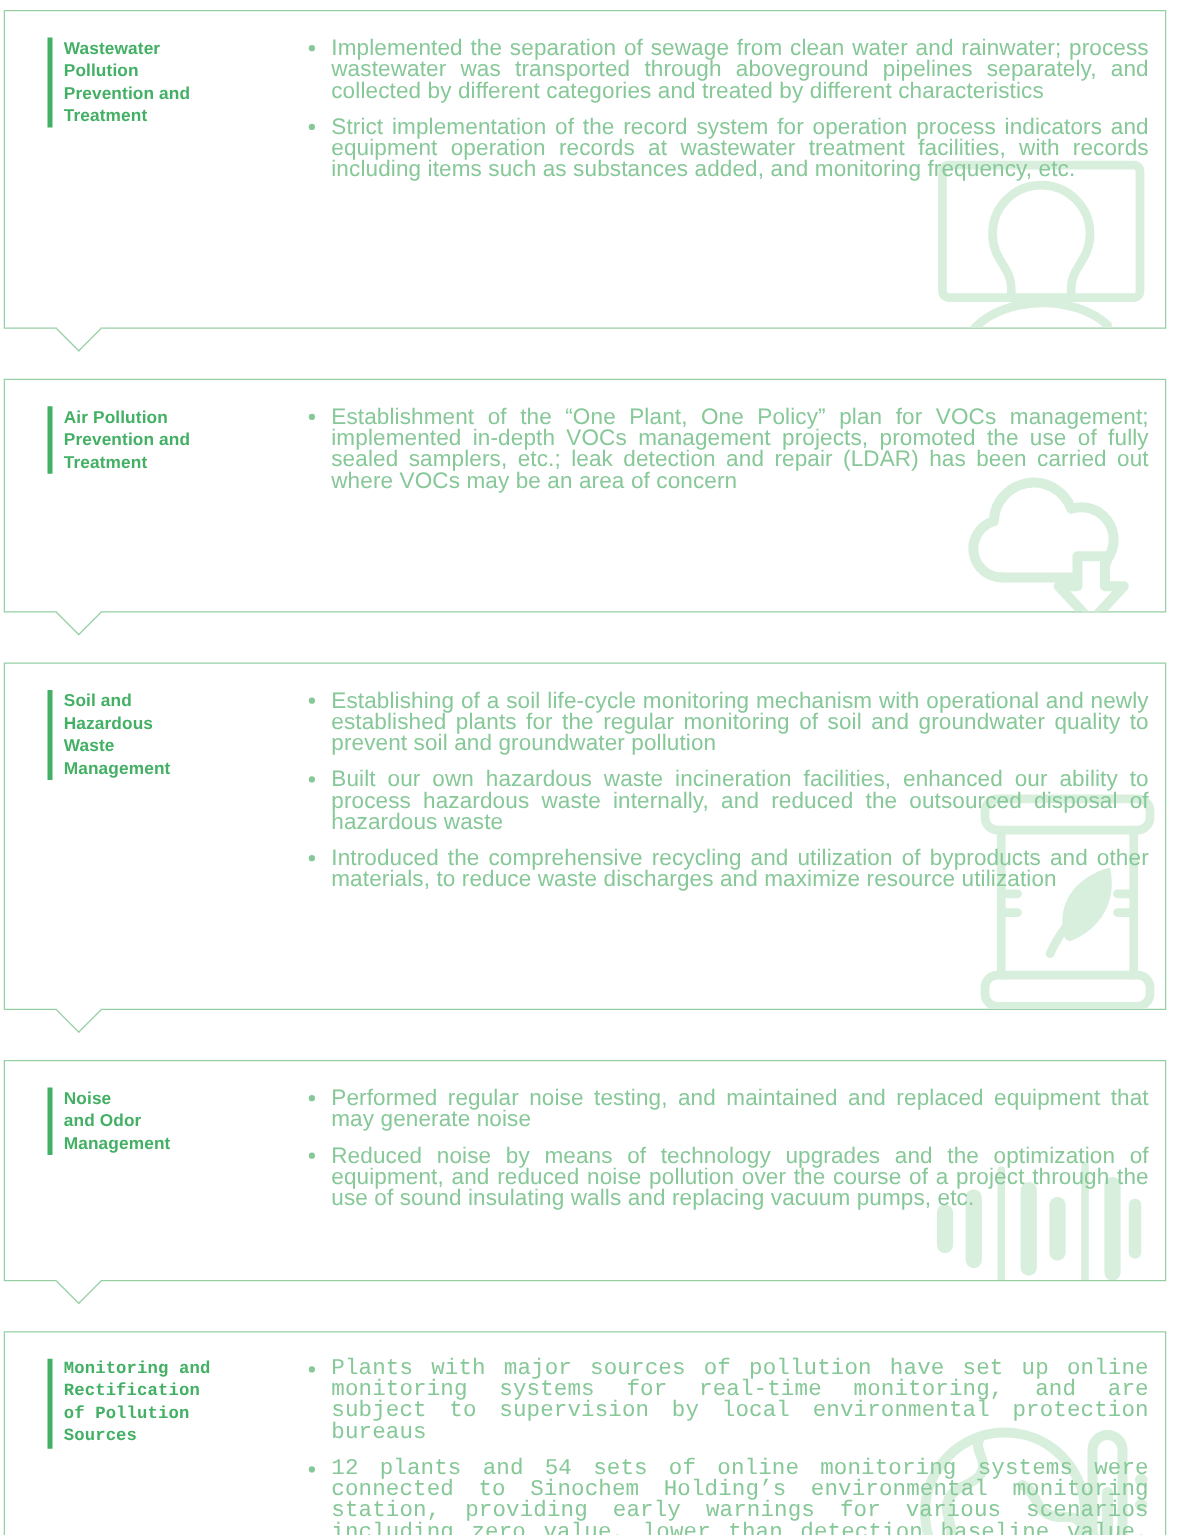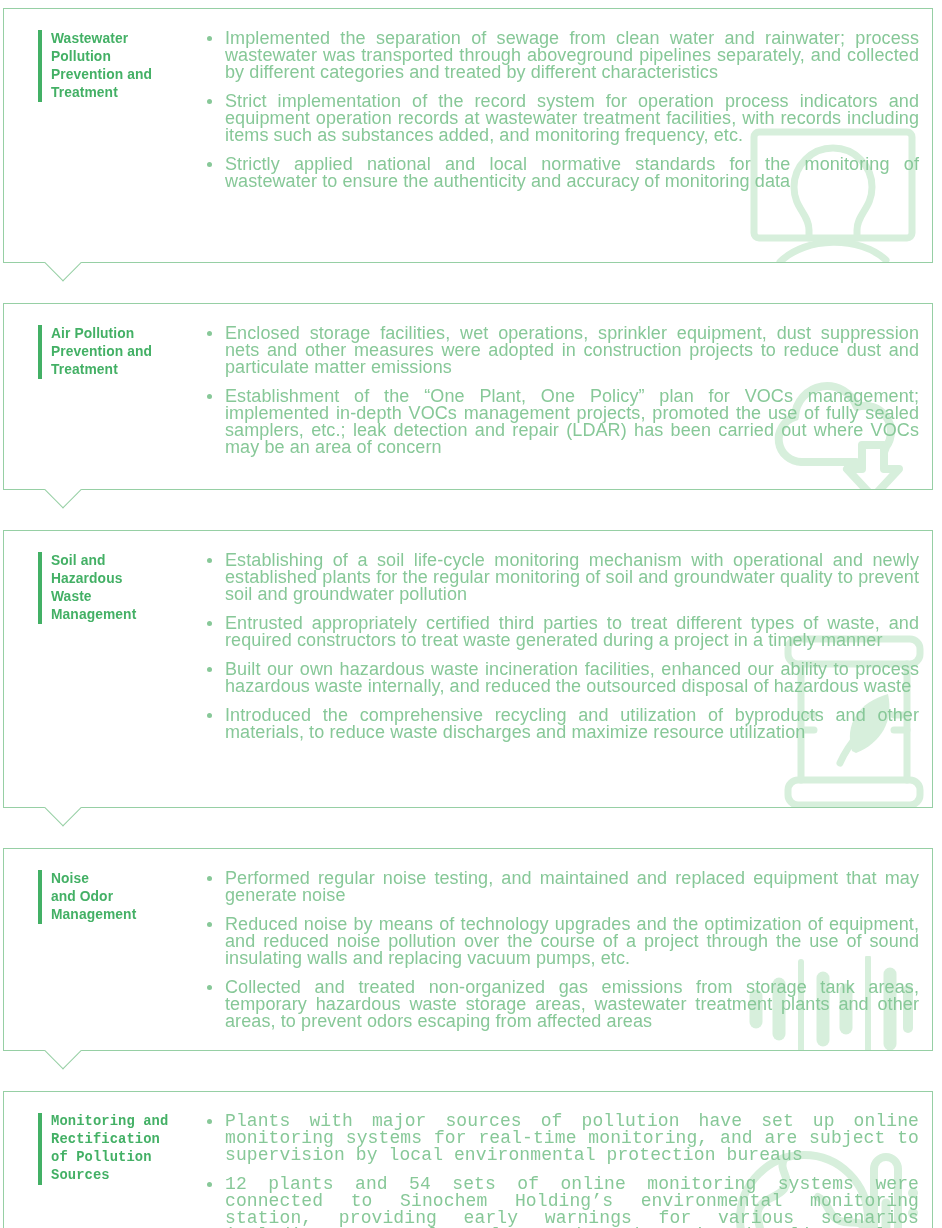--- a/index.html
+++ b/index.html
@@ -21,20 +21,21 @@
   .sec{position:relative;margin-bottom:40px;}
   .sec:last-child{margin-bottom:0;font-family:Liberation Mono, monospace;}
   .box{
     position:relative;
     border:1px solid var(--border);
     background:var(--bg);
     display:flex;
     align-items:flex-start;
     padding:21px 13px 20px 34px;
     overflow:hidden;
+    gap:40px;
   }
   .sec:nth-child(1) .box{min-height:255px;}
   .sec:nth-child(2) .box{min-height:187px;}
   .sec:nth-child(3) .box{min-height:278px;}
   .sec:nth-child(4) .box{min-height:177px;}
   .sec:nth-child(5) .box{min-height:150px;}
   .tail{
     position:absolute;
     left:47px;
     bottom:-13px;
@@ -126,46 +127,38 @@
       </div>
       <ul class="bullets">
             <li class="bullet">
               <span class="dot"></span>
               <span class="bullet-text">Implemented the separation of sewage from clean water and rainwater; process wastewater was transported through aboveground pipelines separately, and collected by different categories and treated by different characteristics</span>
             </li>
             <li class="bullet">
               <span class="dot"></span>
               <span class="bullet-text">Strict implementation of the record system for operation process indicators and equipment operation records at wastewater treatment facilities, with records including items such as substances added, and monitoring frequency, etc.</span>
             </li>
-            <li class="bullet">
-              <span class="dot"></span>
-              <span class="bullet-text">Strictly applied national and local normative standards for the monitoring of wastewater to ensure the authenticity and accuracy of monitoring data</span>
-            </li>
           </ul>
     </section>
     <div class="tail"></div>
   </div>
 
   <div class="sec">
     <section class="box">
       <div class="icon-host icon-air"><svg width="162" height="138" viewBox="0 0 162 138" fill="none" stroke="currentColor" stroke-width="8" stroke-linecap="round" stroke-linejoin="round">
     <path d="M40 97 a23 23 0 0 1 -7 -45 a32 32 0 0 1 62 -10 a26 26 0 0 1 29 40 a20 20 0 0 1 -13 14"></path>
     <path d="M40 97 h54"></path>
     <path fill="#ffffff" d="M100 80 h22 v24 h15 l-26 28 -26 -28 h15 z"></path>
   </svg></div>
       <div class="title-block">
         <h3 class="title">Air Pollution
 Prevention and
 Treatment</h3>
       </div>
       <ul class="bullets">
-            <li class="bullet">
-              <span class="dot"></span>
-              <span class="bullet-text">Enclosed storage facilities, wet operations, sprinkler equipment, dust suppression nets and other measures were adopted in construction projects to reduce dust and particulate matter emissions</span>
-            </li>
             <li class="bullet">
               <span class="dot"></span>
               <span class="bullet-text">Establishment of the “One Plant, One Policy” plan for VOCs management; implemented in-depth VOCs management projects, promoted the use of fully sealed samplers, etc.; leak detection and repair (LDAR) has been carried out where VOCs may be an area of concern</span>
             </li>
           </ul>
     </section>
     <div class="tail"></div>
   </div>
 
   <div class="sec">
@@ -186,24 +179,20 @@
 Waste
 Management</h3>
       </div>
       <ul class="bullets">
             <li class="bullet">
               <span class="dot"></span>
               <span class="bullet-text">Establishing of a soil life-cycle monitoring mechanism with operational and newly established plants for the regular monitoring of soil and groundwater quality to prevent soil and groundwater pollution</span>
             </li>
             <li class="bullet">
               <span class="dot"></span>
-              <span class="bullet-text">Entrusted appropriately certified third parties to treat different types of waste, and required constructors to treat waste generated during a project in a timely manner</span>
-            </li>
-            <li class="bullet">
-              <span class="dot"></span>
               <span class="bullet-text">Built our own hazardous waste incineration facilities, enhanced our ability to process hazardous waste internally, and reduced the outsourced disposal of hazardous waste</span>
             </li>
             <li class="bullet">
               <span class="dot"></span>
               <span class="bullet-text">Introduced the comprehensive recycling and utilization of byproducts and other materials, to reduce waste discharges and maximize resource utilization</span>
             </li>
           </ul>
     </section>
     <div class="tail"></div>
   </div>
@@ -226,24 +215,20 @@
 Management</h3>
       </div>
       <ul class="bullets">
             <li class="bullet">
               <span class="dot"></span>
               <span class="bullet-text">Performed regular noise testing, and maintained and replaced equipment that may generate noise</span>
             </li>
             <li class="bullet">
               <span class="dot"></span>
               <span class="bullet-text">Reduced noise by means of technology upgrades and the optimization of equipment, and reduced noise pollution over the course of a project through the use of sound insulating walls and replacing vacuum pumps, etc.</span>
-            </li>
-            <li class="bullet">
-              <span class="dot"></span>
-              <span class="bullet-text">Collected and treated non-organized gas emissions from storage tank areas, temporary hazardous waste storage areas, wastewater treatment plants and other areas, to prevent odors escaping from affected areas</span>
             </li>
           </ul>
     </section>
     <div class="tail"></div>
   </div>
 
   <div class="sec">
     <section class="box">
       <div class="icon-host icon-monitoring"><svg width="206" height="146" viewBox="0 0 206 146" fill="none" stroke="currentColor" stroke-width="8" stroke-linecap="round" stroke-linejoin="round">
     <circle cx="82" cy="74" r="64"></circle>

